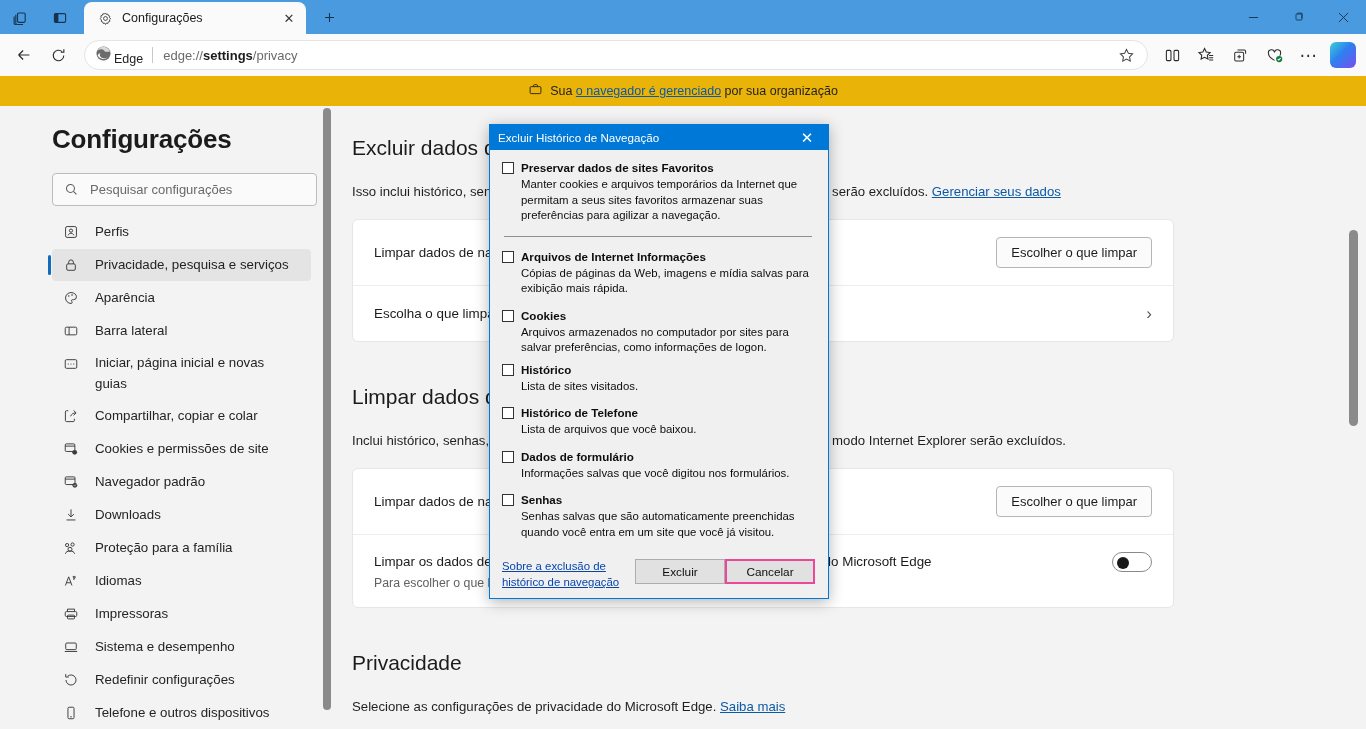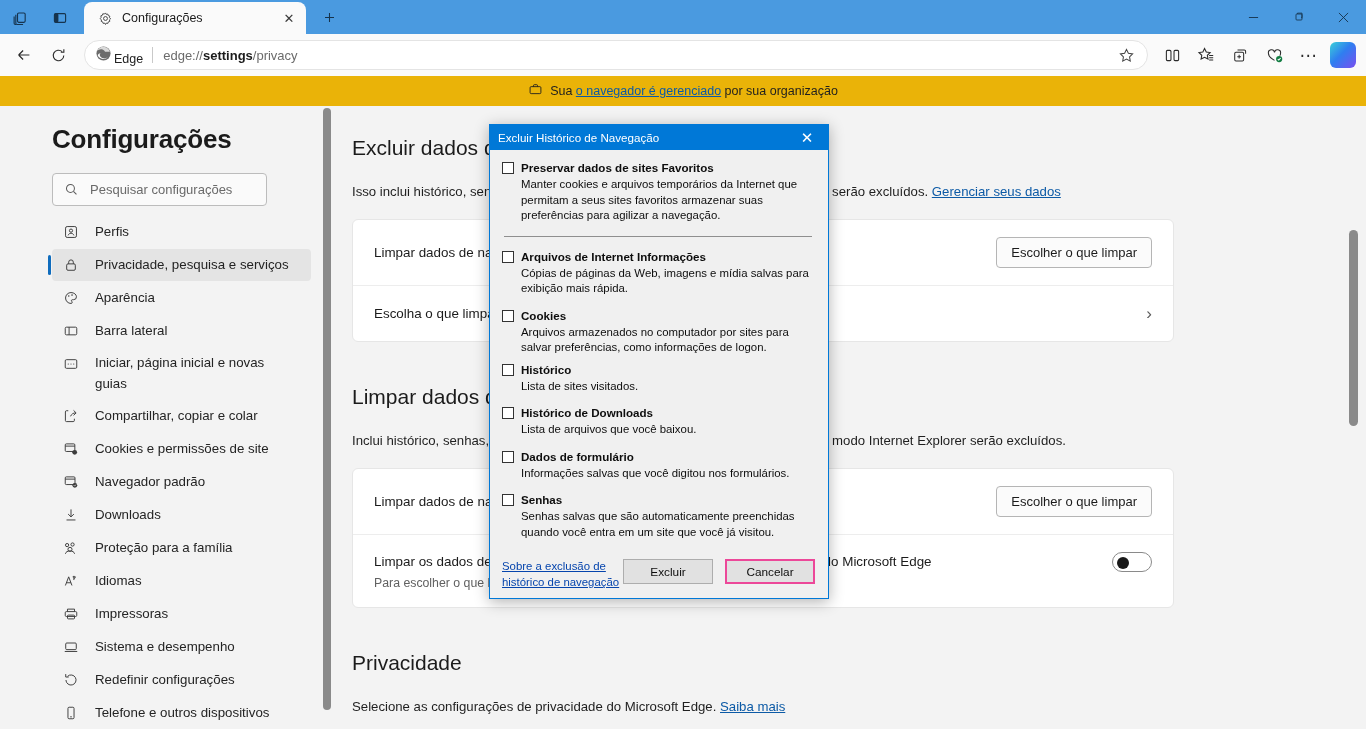--- a/index.html
+++ b/index.html
@@ -106,21 +106,21 @@
   .sidebar {
     width: 338px; height: 623px; background: #f3f3f3;
     position: relative; overflow: hidden;
   }
   .sb-inner { padding: 18px 22px 0 52px; }
   .sb-title { font-size: 26px; font-weight: 600; color: #1b1b1b; letter-spacing: -0.2px; }
   .sb-search {
     margin-top: 18px; height: 33px; background: #fafafa;
     border: 1px solid #bcbcbc; border-radius: 4px;
     display: flex; align-items: center; padding: 0 10px; gap: 10px;
-    width: 215px;
+    width: 265px;
   }
   .sb-search input {
     border: 0; outline: 0; background: transparent;
     font-size: 13px; color: #5d5d5d; font-family: inherit; width: 100%;
   }
   .sb-search input::placeholder { color: #6a6a6a; }
   .sb-list { margin-top: 10px; }
   .sb-item {
     display: flex; align-items: center; gap: 16px;
     min-height: 32px; padding: 5px 6px 5px 10px;
@@ -224,21 +224,21 @@
   .grp { margin-bottom: 11px; }
   .grp.tight { margin-bottom: 6px; }
   .dlg-footer {
     height: 64px; flex: 0 0 64px;
     display: flex; align-items: flex-start; padding: 8px 13px 0 12px;
   }
   .dlg-link {
     font-size: 11.4px; color: #0645ad; text-decoration: underline;
     line-height: 1.35; width: 160px;
   }
-  .dlg-btns { margin-left: auto; display: flex; gap: 12px; }
+  .dlg-btns { margin-left: auto; display: flex; gap: 0; }
   .dlg-btn {
     width: 90px; height: 25px; font-size: 11.8px; color: #0d0d0d;
     background: #e1e1e1; border: 1px solid #adadad;
     font-family: inherit; cursor: default;
   }
   .dlg-btn.default {
     background: #e1e1e1; border: 2px solid #ec4899;
   }
 </style>
 </head>
@@ -661,21 +661,21 @@
       <div class="chk-row">
         <span class="chk"></span>
         <span class="chk-label">Histórico</span>
       </div>
       <div class="chk-desc">Lista de sites visitados.</div>
     </div>
 
     <div class="grp">
       <div class="chk-row">
         <span class="chk"></span>
-        <span class="chk-label">Histórico de Downloads</span>
+        <span class="chk-label">Histórico de Telefone</span>
       </div>
       <div class="chk-desc">Lista de arquivos que você baixou.</div>
     </div>
 
     <div class="grp">
       <div class="chk-row">
         <span class="chk"></span>
         <span class="chk-label">Dados de formulário</span>
       </div>
       <div class="chk-desc">Informações salvas que você digitou nos formulários.</div>

